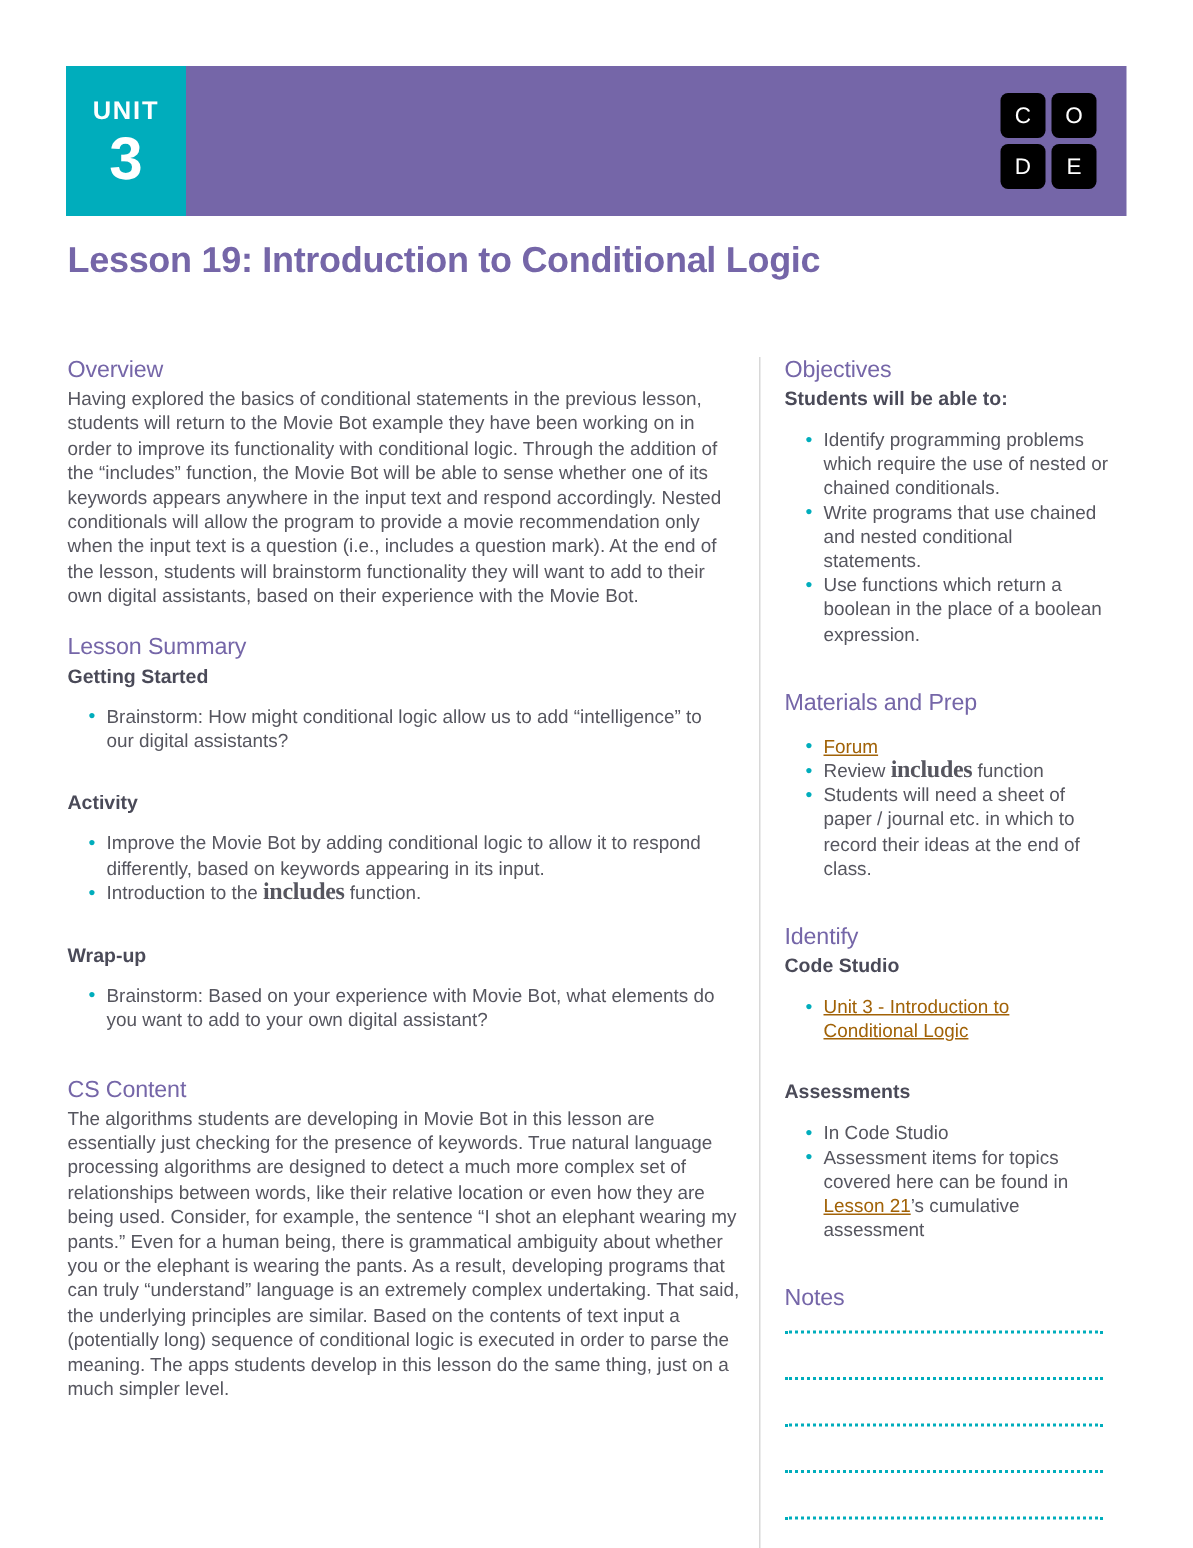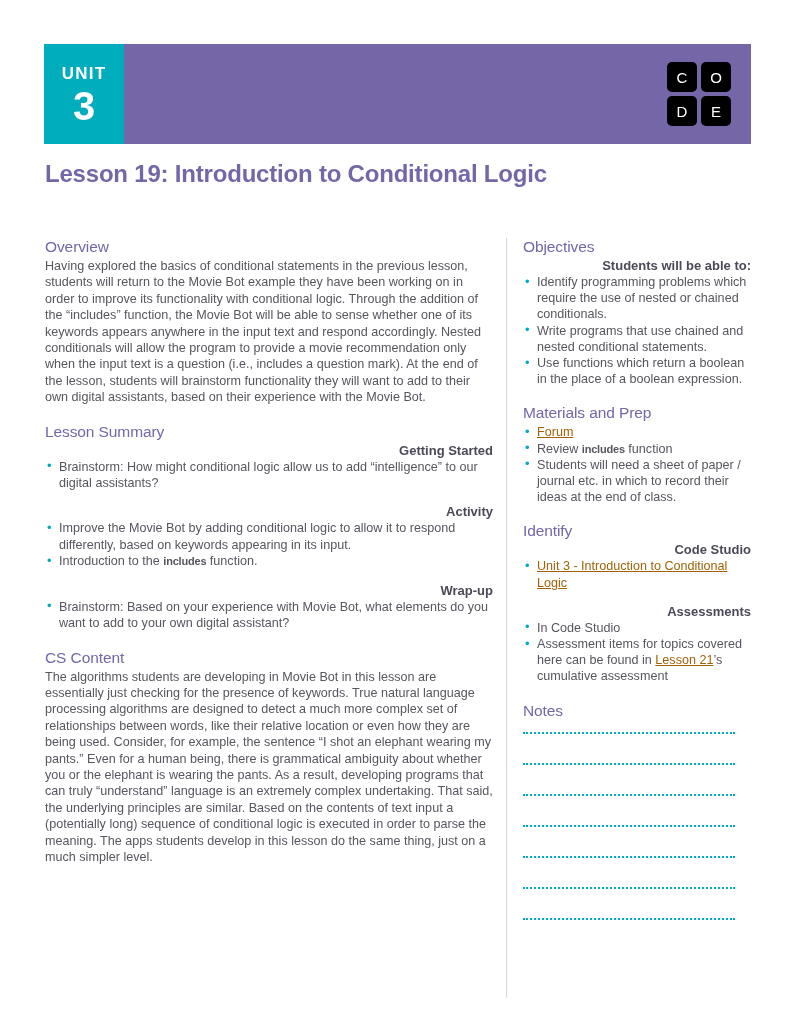--- a/index.html
+++ b/index.html
@@ -115,35 +115,34 @@
     font-weight: normal;
     color: #7566a8;
     margin: 0 0 2px 0;
     letter-spacing: -0.1px;
   }
   h3.subsect {
     font-size: 13px;
     font-weight: bold;
     color: #4a4a58;
     margin: 0 0 1px 0;
-    text-align: right;
   }
   .sect-gap { height: 17px; }
   .sub-gap { height: 13px; }
 
   p.body-text {
     font-size: 12.6px;
     line-height: 16.4px;
     margin: 0;
     color: #56565f;
   }
 
   ul.bullets {
     list-style: none;
-    margin: 0;
+    margin: 12px;
     padding: 0;
   }
   ul.bullets li {
     position: relative;
     padding-left: 14px;
     font-size: 12.6px;
     line-height: 16.4px;
     color: #56565f;
     margin-bottom: 0;
   }
@@ -151,22 +150,22 @@
     content: "\2022";
     position: absolute;
     left: 2px;
     top: -0.5px;
     color: #00adbc;
     font-size: 13px;
     line-height: 16.4px;
   }
 
   code.mono {
-    font-family: Liberation Sans, sans-serif;
-    font-size: 11px;
+    font-family: Liberation Serif, serif;
+    font-size: 16px;
     font-weight: bold;
     letter-spacing: -0.2px;
   }
 
   a.tlink {
     color: #a16207;
     text-decoration: underline;
   }
 
   

